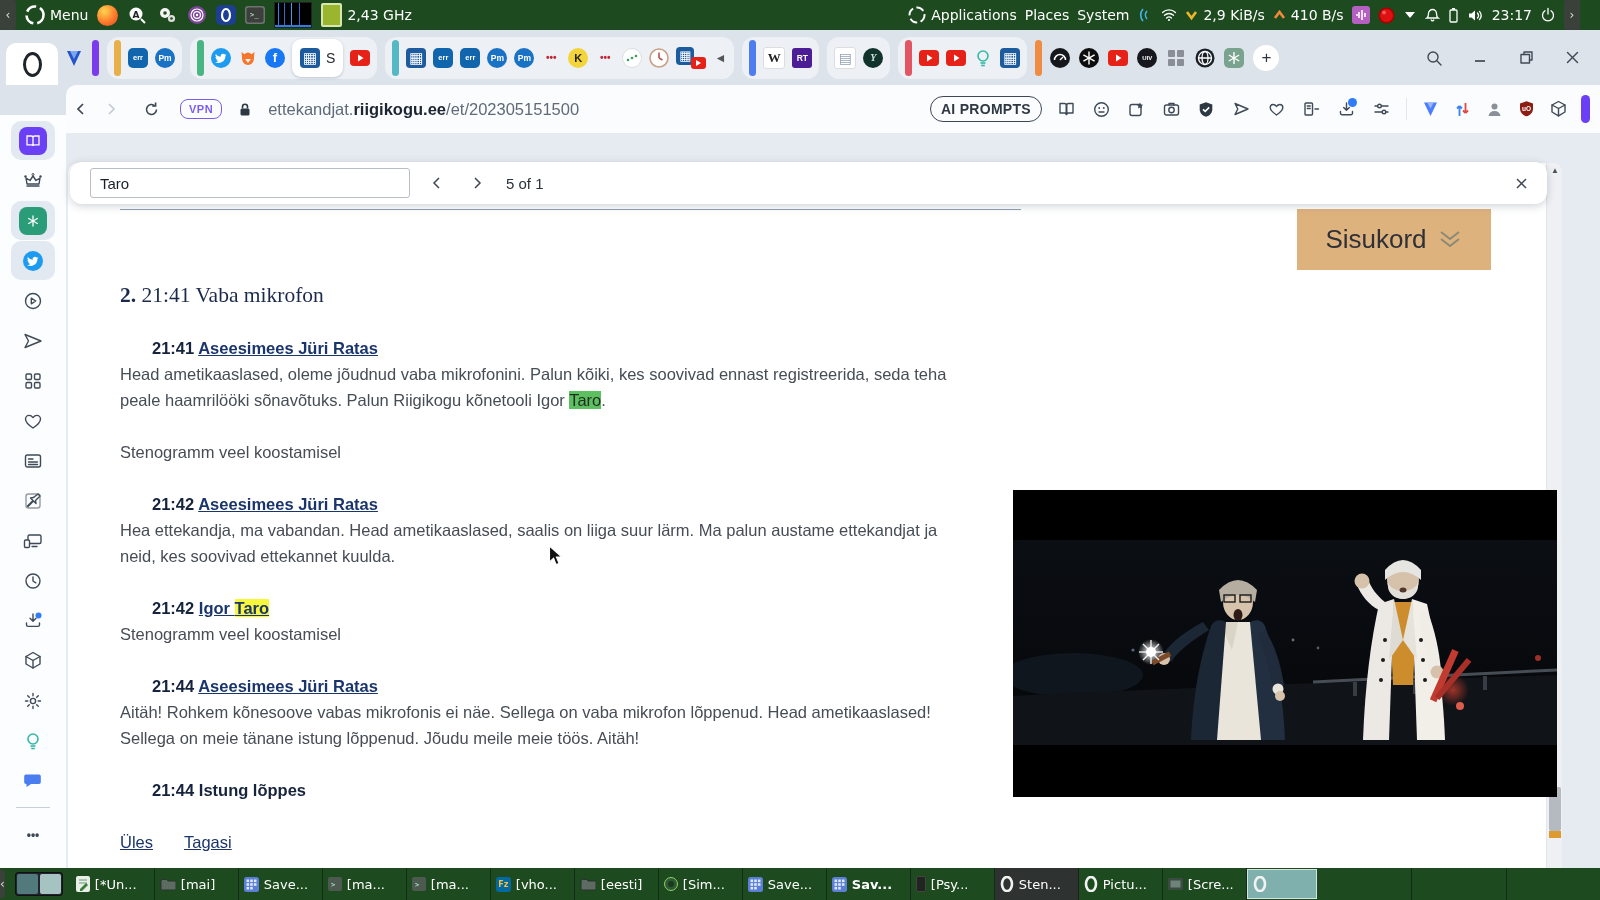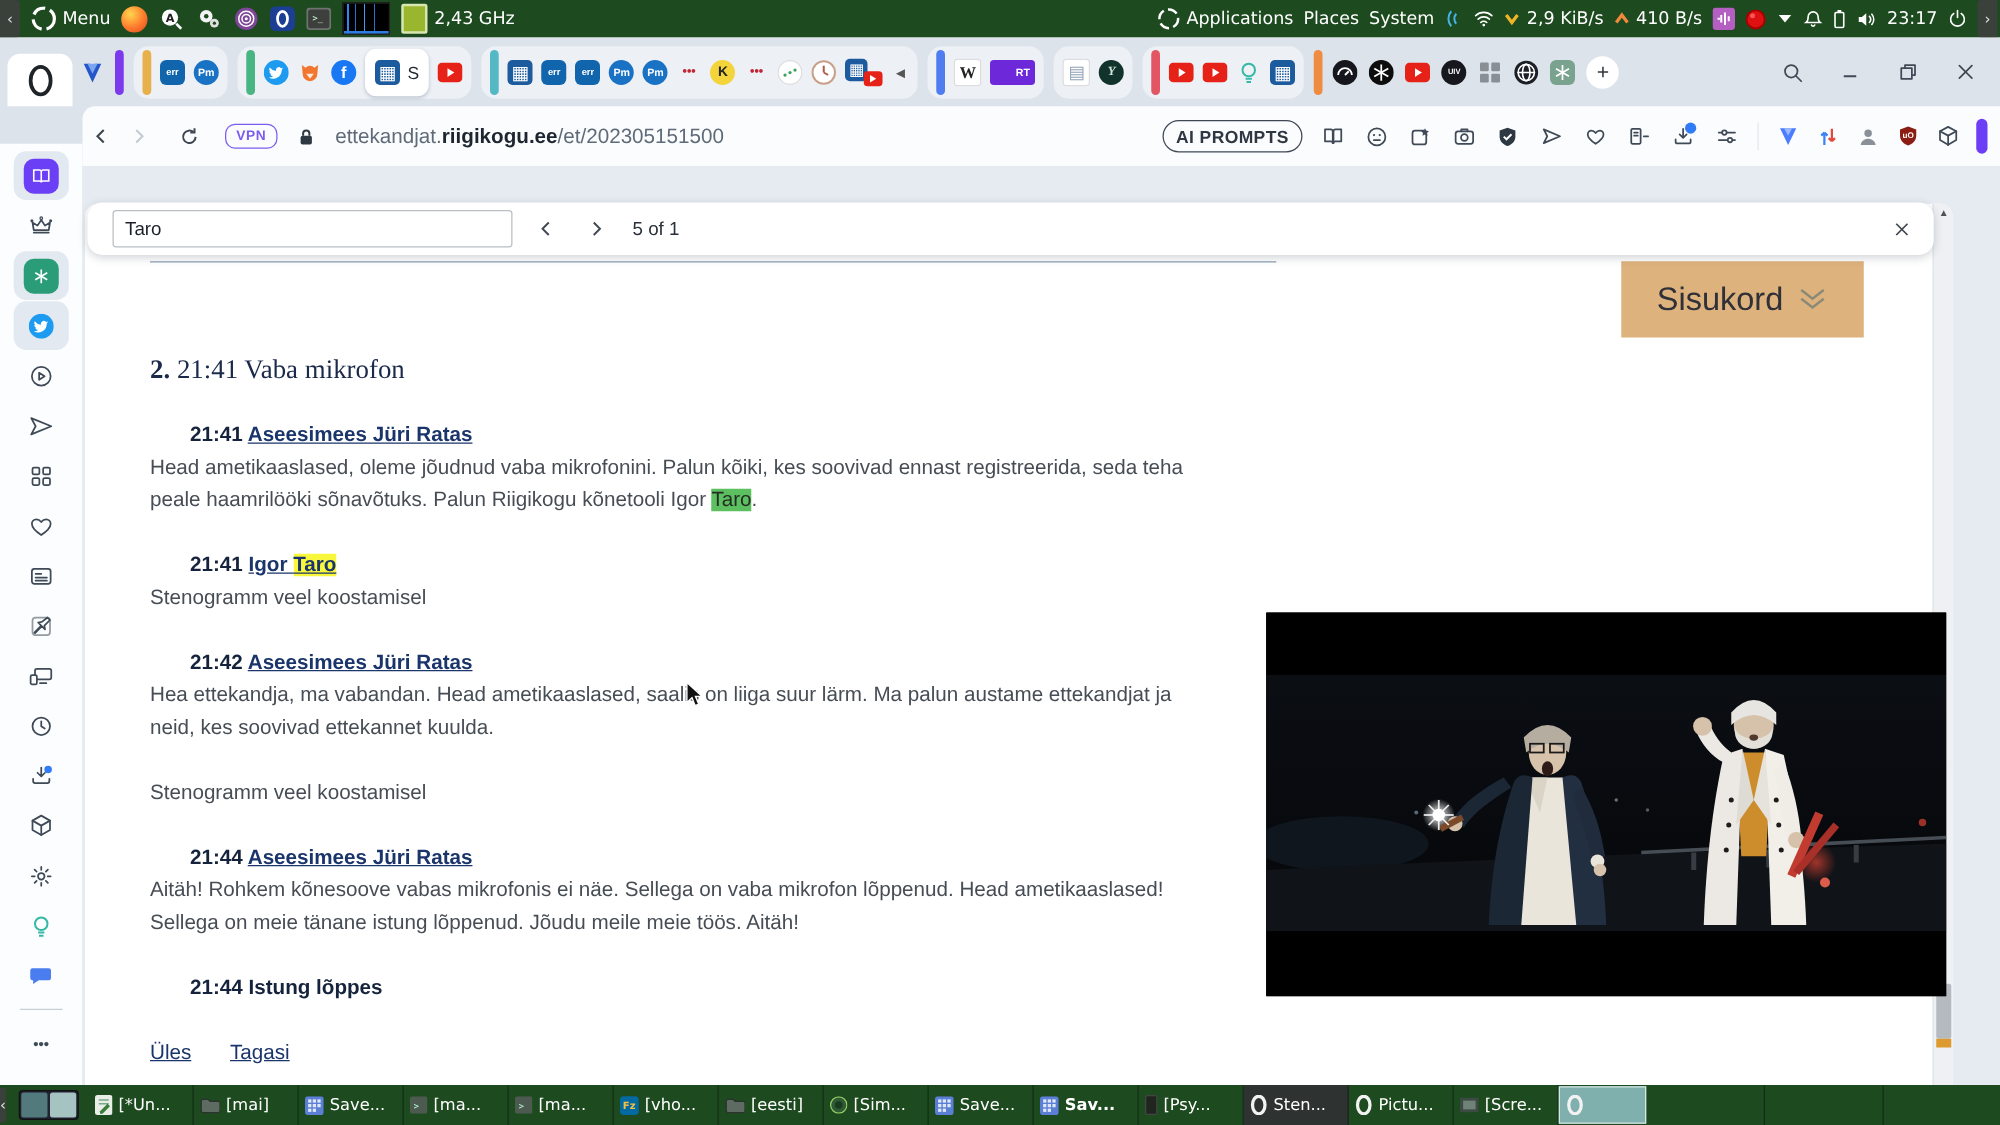--- a/index.html
+++ b/index.html
@@ -6,21 +6,21 @@
   #screen{position:relative;width:1600px;height:900px;overflow:hidden;background:#e6ebf1;
           font-family:"Liberation Sans","DejaVu Sans",sans-serif;}
   .abs{position:absolute;}
   .ic{display:inline-flex;align-items:center;justify-content:center;flex:0 0 auto;}
 
   
   #topbar{left:0;top:0;width:1600px;height:30px;background:#1d4a1f;color:#fff;
           font-family:"DejaVu Sans",sans-serif;font-size:14px;display:flex;align-items:center;}
   #topbar-left,#topbar-right{display:flex;align-items:center;gap:9px;}
   #topbar-left{padding-left:0;}
-  #topbar-right{margin-left:auto;padding-right:2px;gap:8px;}
+  #topbar-right{margin-left:auto;padding-right:20px;gap:8px;}
   .tb-item{display:flex;align-items:center;gap:5px;white-space:nowrap;}
   .tb-label{color:#fff;}
   .panel-edge{width:16px;height:30px;background:#3a403a;color:#ddd;display:flex;align-items:center;justify-content:center;
               font-size:12px;border-radius:0 3px 3px 0;}
   .cpu-graph{width:36px;height:24px;background:#000;border:1px solid #222;
              background-image:linear-gradient(to top,#2d7ce0 2px,transparent 2px),
              linear-gradient(90deg,transparent 3px,#2f86f0 3px,#2f86f0 4px,transparent 4px,transparent 9px,#2a6fd0 9px,#2a6fd0 10px,transparent 10px,transparent 16px,#3f9cf5 16px,#3f9cf5 17px,transparent 17px,transparent 24px,#2a6fd0 24px,#2a6fd0 25px,transparent 25px);}
   .chip{width:17px;height:20px;background:#9ab52e;border:2px solid #d8e6b0;border-radius:2px;}
 
   
@@ -423,21 +423,21 @@
             <span class="ic">
               <span class="ic" style="width: 14px; height: 20px; background: transparent; border-radius: 0px; color: rgb(85, 85, 85); font-size: 12px; font-weight: bold; display: inline-flex; align-items: center; justify-content: center;">◄</span>
             </span>
           </div>
           <div class="tgroup">
             <span class="gbar" style="background: rgb(79, 125, 240);"></span>
             <span class="ic">
               <span class="ic" style="width: 20px; height: 20px; background: rgb(255, 255, 255); border-radius: 3px; color: rgb(34, 34, 34); font-size: 13px; font-weight: bold; display: inline-flex; align-items: center; justify-content: center; border: 1px solid rgb(221, 221, 221); font-family: &quot;Liberation Serif&quot;, serif;">W</span>
             </span>
             <span class="ic">
-              <span class="ic" style="width: 20px; height: 20px; background: #6d28d9; border-radius: 3px; color: rgb(255, 255, 255); font-size: 8.5px; font-weight: bold; display: inline-flex; align-items: center; justify-content: center; padding-left: 16px;">RT</span>
+              <span class="ic" style="width: 20px; height: 20px; background: #4c1d95; border-radius: 3px; color: rgb(255, 255, 255); font-size: 8.5px; font-weight: bold; display: inline-flex; align-items: center; justify-content: center;">RT</span>
             </span>
           </div>
           <div class="tgroup">
             <span class="ic">
               <span class="ic" style="width: 20px; height: 20px; background: rgb(255, 255, 255); border-radius: 3px; color: rgb(143, 162, 181); font-size: 14px; font-weight: bold; display: inline-flex; align-items: center; justify-content: center; border: 1px solid rgb(221, 221, 221);">▤</span>
             </span>
             <span class="ic">
               <span class="ic" style="width: 20px; height: 20px; background: rgb(18, 51, 44); border-radius: 50%; color: rgb(207, 227, 216); font-size: 10px; font-weight: bold; display: inline-flex; align-items: center; justify-content: center; font-family: &quot;Liberation Serif&quot;, serif; font-style: italic;">Y</span>
             </span>
           </div>
@@ -901,29 +901,29 @@
         </button>
         <div id="transcript">
           <div id="sect-head"><b>2.</b><span> 21:41 Vaba mikrofon</span></div>
           <div id="entries">
               <div class="entry">
                 <div class="sp-line"><span>21:41 </span><a href="#">Aseesimees Jüri Ratas</a></div>
                 <div class="bodyline"><span>Head ametikaaslased, oleme jõudnud vaba mikrofonini. Palun kõiki, kes soovivad ennast registreerida, seda teha</span></div>
                 <div class="bodyline"><span>peale haamrilööki sõnavõtuks. Palun Riigikogu kõnetooli Igor </span><span class="hl-green">Taro</span><span>.</span></div>
               </div>
               <div class="entry">
-                <div class="sp-line"><span>21:41 </span><a href="#">Igor </a><a href="#" class="hl-yellow">Taro</a></div>
                 <div class="bodyline"><span>Stenogramm veel koostamisel</span></div>
               </div>
               <div class="entry">
                 <div class="sp-line"><span>21:42 </span><a href="#">Aseesimees Jüri Ratas</a></div>
                 <div class="bodyline"><span>Hea ettekandja, ma vabandan. Head ametikaaslased, saalis on liiga suur lärm. Ma palun austame ettekandjat ja</span></div>
                 <div class="bodyline"><span>neid, kes soovivad ettekannet kuulda.</span></div>
               </div>
               <div class="entry">
+                <div class="sp-line"><span>21:42 </span><a href="#">Igor </a><a href="#" class="hl-yellow">Taro</a></div>
                 <div class="bodyline"><span>Stenogramm veel koostamisel</span></div>
               </div>
               <div class="entry">
                 <div class="sp-line"><span>21:44 </span><a href="#">Aseesimees Jüri Ratas</a></div>
                 <div class="bodyline"><span>Aitäh! Rohkem kõnesoove vabas mikrofonis ei näe. Sellega on vaba mikrofon lõppenud. Head ametikaaslased!</span></div>
                 <div class="bodyline"><span>Sellega on meie tänane istung lõppenud. Jõudu meile meie töös. Aitäh!</span></div>
               </div>
               <div class="entry">
                 <div class="sp-line"><span>21:44 </span><span>Istung lõppes</span></div>
               </div>

